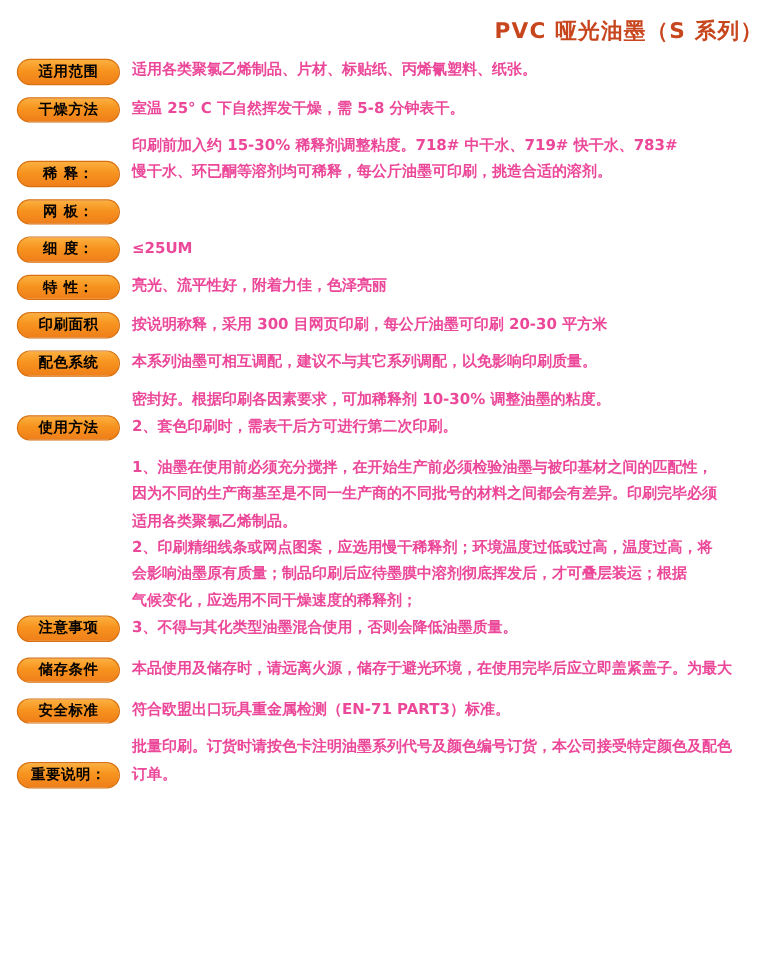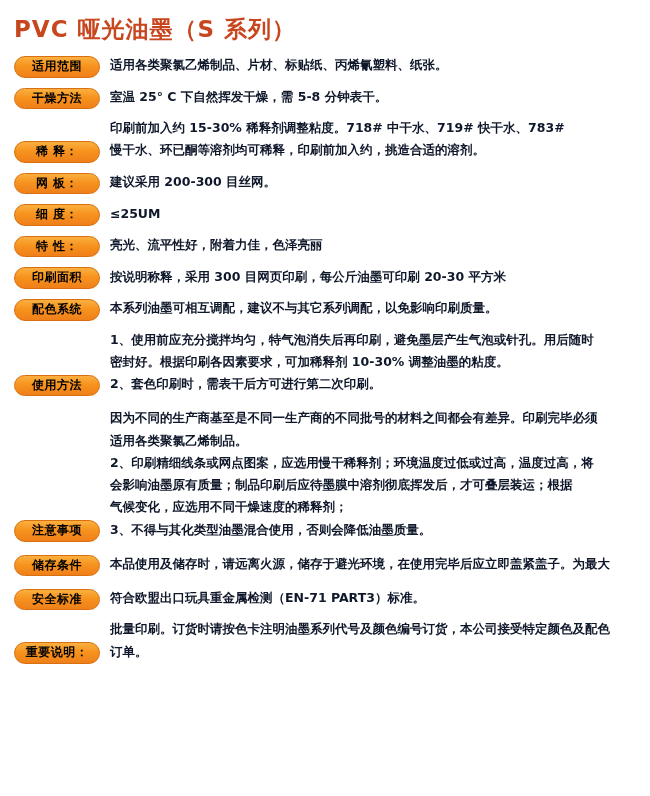--- a/index.html
+++ b/index.html
@@ -17,22 +17,22 @@
   .page {
     position: relative;
     width: 650px;
     height: 796px;
     box-sizing: border-box;
     padding: 0 14px;
   }
   .doc-title {
     margin: 0;
     padding: 14px 0 10px 0;
-    text-align: left;
-    font-size: 23px;
+    text-align: right;
+    font-size: 18px;
     font-weight: bold;
     color: #c8461e;
     letter-spacing: 1px;
     font-family: "DejaVu Sans", "Liberation Sans", sans-serif;
   }
   .rows {
     display: block;
   }
   .row {
     display: flex;
@@ -57,21 +57,21 @@
     border: 1px solid #d8700f;
     border-radius: 11px;
     line-height: 1.05;
     letter-spacing: 0.5px;
   }
   .content-cell {
     flex: 1 1 auto;
     padding-left: 10px;
     font-size: 12.5px;
     line-height: 1.62;
-    color: #0f172a;
+    color: #ec4899;
     font-weight: bold;
   }
   .content-cell p {
     margin: 0 0 2px 0;
   }
   .content-cell p.hang {
     padding-left: 16px;
     text-indent: -16px;
   }
   .row.tall .label-cell {
@@ -105,31 +105,28 @@
         <p>室温 25° C 下自然挥发干燥，需 5-8 分钟表干。</p>
       </div>
     </div>
 
     <div class="row">
       <div class="label-cell">
         <span class="label-pill">稀   释：</span>
       </div>
       <div class="content-cell">
         <p>印刷前加入约 15-30% 稀释剂调整粘度。718# 中干水、719# 快干水、783#</p>
-        <p>慢干水、环已酮等溶剂均可稀释，印刷前加入约，挑造合适的溶剂。</p>
+        <p>慢干水、环已酮等溶剂均可稀释，每公斤油墨可印刷，挑造合适的溶剂。</p>
       </div>
     </div>
 
     <div class="row">
       <div class="label-cell">
         <span class="label-pill">网   板：</span>
       </div>
-      <div class="content-cell">
-        <p>建议采用 200-300 目丝网。</p>
-      </div>
     </div>
 
     <div class="row">
       <div class="label-cell">
         <span class="label-pill">细   度：</span>
       </div>
       <div class="content-cell">
         <p>≤25UM</p>
       </div>
     </div>
@@ -159,32 +156,32 @@
       <div class="content-cell">
         <p>本系列油墨可相互调配，建议不与其它系列调配，以免影响印刷质量。</p>
       </div>
     </div>
 
     <div class="row tall">
       <div class="label-cell">
         <span class="label-pill">使用方法</span>
       </div>
       <div class="content-cell">
-        <p class="hang">1、使用前应充分搅拌均匀，特气泡消失后再印刷，避免墨层产生气泡或针孔。用后随时</p>
         <p>密封好。根据印刷各因素要求，可加稀释剂 10-30% 调整油墨的粘度。</p>
         <p class="hang">2、套色印刷时，需表干后方可进行第二次印刷。</p>
       </div>
     </div>
 
     <div class="row tall">
       <div class="label-cell">
         <span class="label-pill">注意事项</span>
       </div>
       <div class="content-cell">
         <div class="spacer-sm"></div>
+        <p class="hang">1、油墨在使用前必须充分搅拌，在开始生产前必须检验油墨与被印基材之间的匹配性，</p>
         <p>因为不同的生产商基至是不同一生产商的不同批号的材料之间都会有差异。印刷完毕必须</p>
         <p>适用各类聚氯乙烯制品。</p>
         <p class="hang">2、印刷精细线条或网点图案，应选用慢干稀释剂；环境温度过低或过高，温度过高，将</p>
         <p>会影响油墨原有质量；制品印刷后应待墨膜中溶剂彻底挥发后，才可叠层装运；根据</p>
         <p>气候变化，应选用不同干燥速度的稀释剂；</p>
         <p class="hang">3、不得与其化类型油墨混合使用，否则会降低油墨质量。</p>
       </div>
     </div>
 
     <div class="row">

